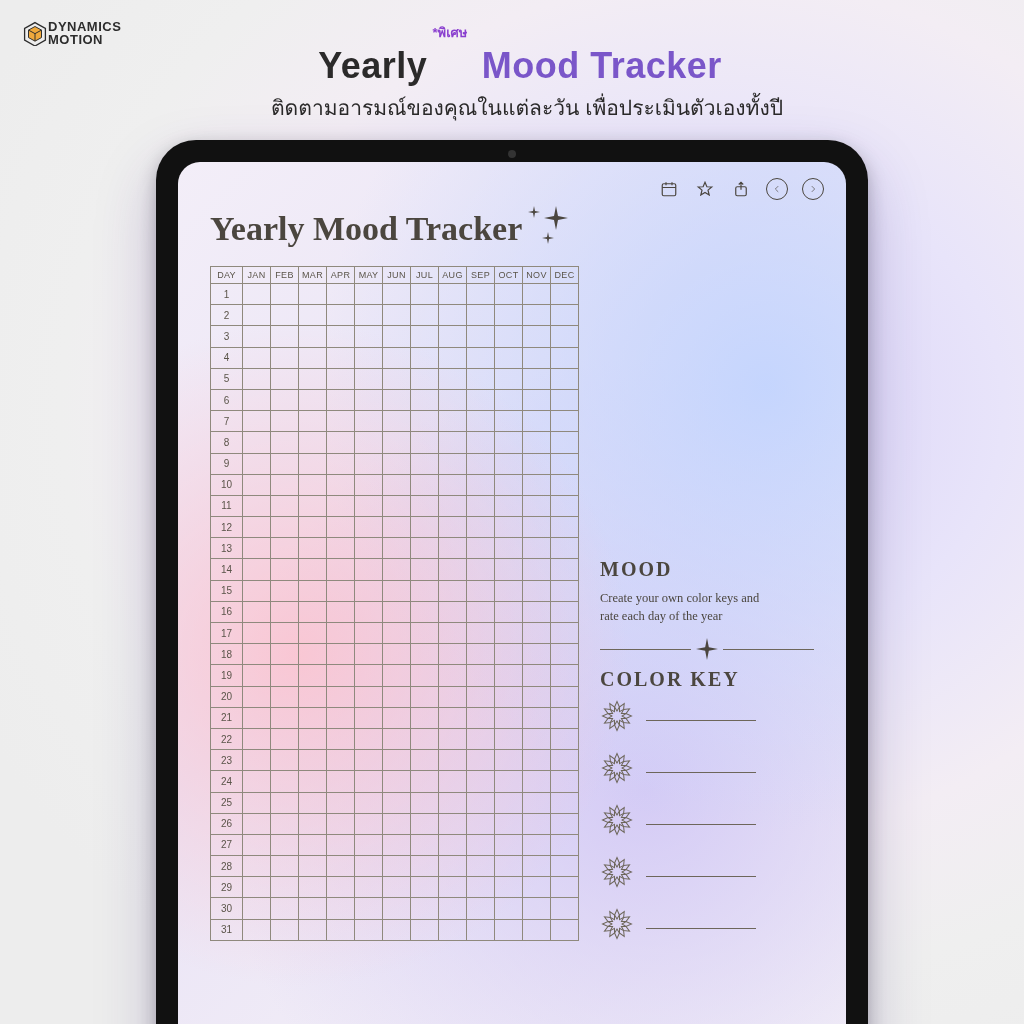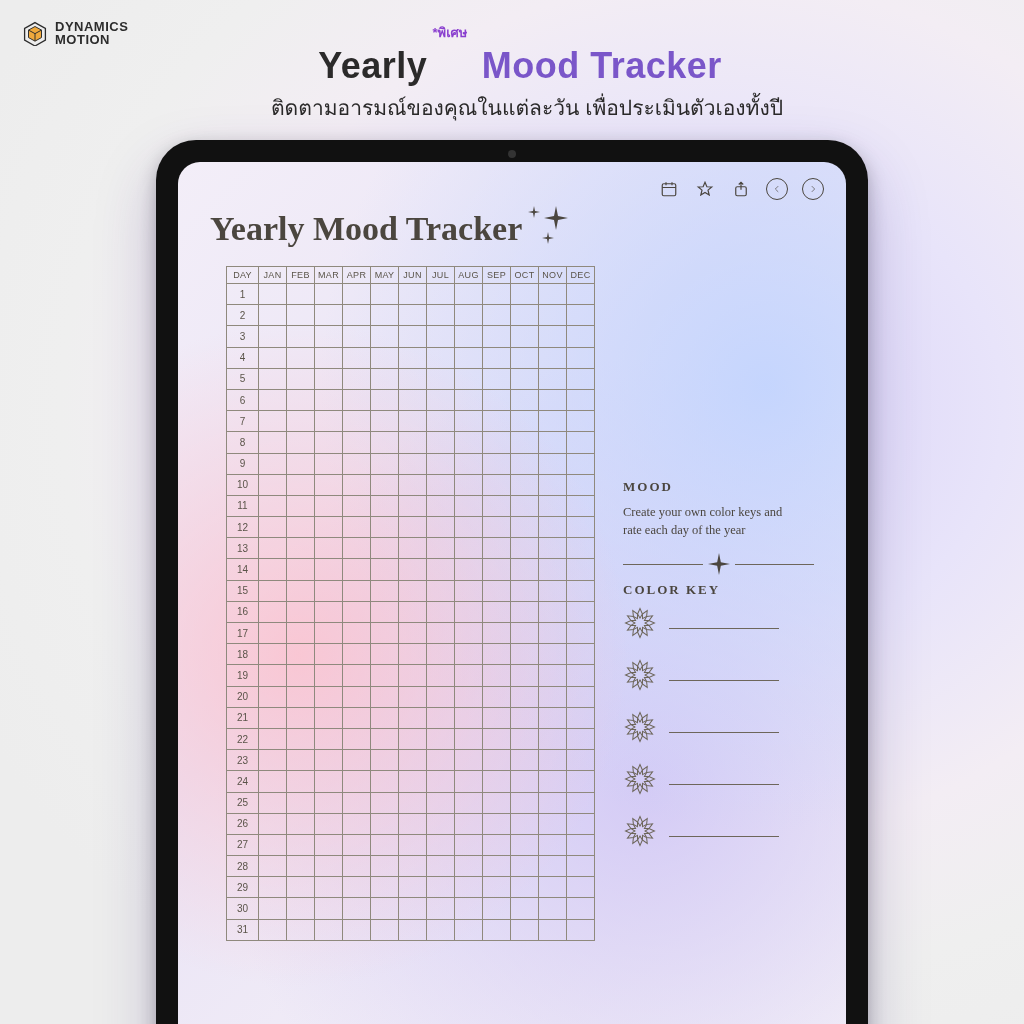--- a/index.html
+++ b/index.html
@@ -8,21 +8,21 @@
     font-family: "Helvetica Neue", Arial, sans-serif;
     background: radial-gradient(ellipse 80% 70% at 70% 40%, #d9d2f8 0%, #e8e4fa 35%, #f3edf4 60%, #efefef 80%, #ededed 100%);
     color: #2b2a2a;
     position: relative;
   }
 
   
   .brand {
     position: absolute;
     top: 20px; left: 22px;
-    display: flex; align-items: flex-end; gap: 7px;
+    display: flex; align-items: flex-end; gap: 0;
   }
   .brand-icon {
     width: 26px; height: 26px;
   }
   .brand-text { display:flex; flex-direction:column; line-height:1; }
   .brand-text span { font-weight:700; font-size:13px; letter-spacing:0.5px; color:#2c2c2c; }
 
   
   .headline {
     position:absolute;
@@ -85,21 +85,21 @@
     margin-top:22px; margin-bottom:18px;
     display:flex; align-items:center; gap:6px;
   }
   .sparkle-big { width:24px; height:24px; fill:#4b463f; margin-left:2px;}
   .sparkle-small{ width:12px; height:12px; fill:#4b463f; }
   .title-sparkles{ display:flex; flex-direction:column; gap:2px; margin-top:-8px;}
   .title-sparkles .row1{ display:flex; gap:2px; }
 
   
   .content {
-    display:flex; gap:28px; align-items:center;margin-left:16px;
+    display:flex; gap:21px; align-items:flex-end;
   }
 
   
   .tracker-table {
     border-collapse:collapse;
     font-size:10px;
     color:#5a5449;
   }
   .tracker-table th, .tracker-table td {
     border:1px solid #8f897d;
@@ -118,21 +118,21 @@
     width:32px; height:21.2px; font-size:10px;
   }
   .tracker-table td.blank-cell { width:28px; height:21.2px; }
 
   
   .side {
     flex:1; padding-top:120px;
     color:#4b463f;
   }
   .side h3 {
-    font-family: Georgia, serif; font-size:13px; letter-spacing:2px; font-weight:600;
+    font-family: Georgia, serif; font-size:20px; letter-spacing:2px; font-weight:600;
     margin-bottom:8px;
   }
   .side p {
     font-family: Georgia, serif; font-size:12.5px; line-height:1.45; max-width:180px;
   }
   .divider {
     margin:24px 0 18px 0; position:relative; height:1px;
   }
   .divider::before, .divider::after{
     content:""; position:absolute; top:50%; height:1px; background:#6d665a;

